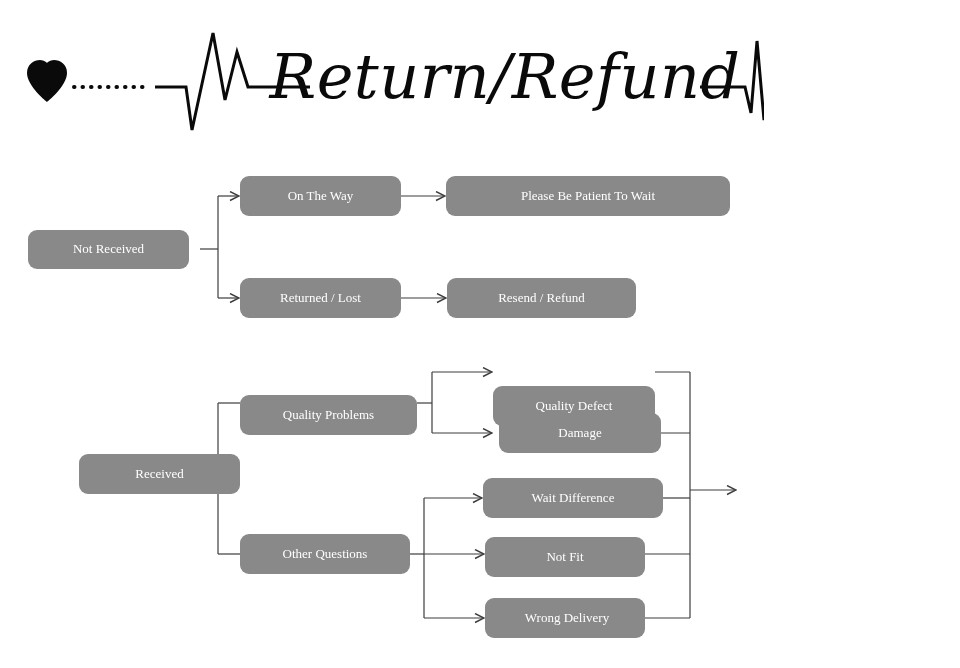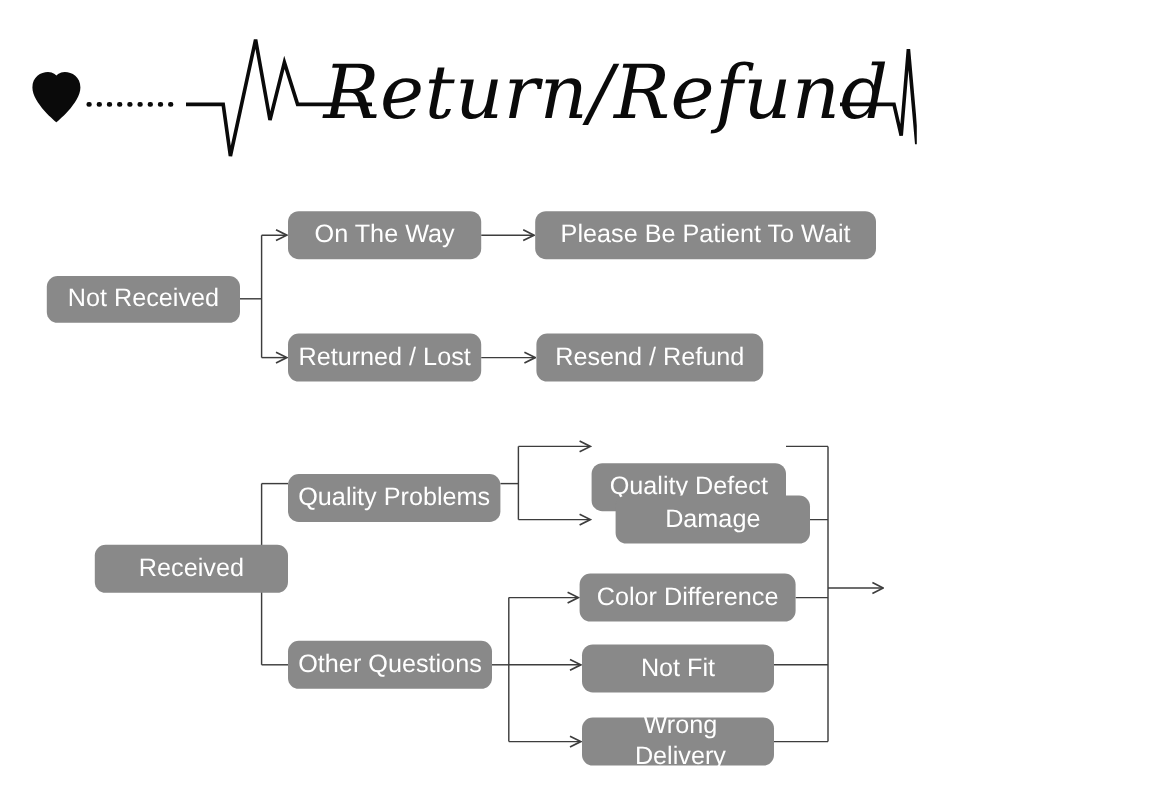--- a/index.html
+++ b/index.html
@@ -54,22 +54,22 @@
   .node {
     position: absolute;
     box-sizing: border-box;
     background: #898989;
     border-radius: 9px;
     color: #ffffff;
     display: flex;
     align-items: center;
     justify-content: center;
     text-align: center;
-    font-family: Liberation Sans, sans-serif;
-    font-size: 21px;
+    font-family: Liberation Serif, serif;
+    font-size: 13px;
     font-weight: 400;
     line-height: 1.25;
     padding: 2px 8px;
     white-space: pre-line;
     user-select: none;
   }
   #connectors {
     position: absolute;
     left: 0;
     top: 0;
@@ -145,41 +145,41 @@
         <path d="M655,222 L690,222" fill="none" stroke="#3d3d3d" stroke-width="1.2"></path>
         <path d="M655,283 L690,283" fill="none" stroke="#3d3d3d" stroke-width="1.2"></path>
         <path d="M663,348 L690,348" fill="none" stroke="#3d3d3d" stroke-width="1.2"></path>
         <path d="M645,404 L690,404" fill="none" stroke="#3d3d3d" stroke-width="1.2"></path>
         <path d="M645,468 L690,468" fill="none" stroke="#3d3d3d" stroke-width="1.2"></path>
         <path d="M690,222 L690,468" fill="none" stroke="#3d3d3d" stroke-width="1.2"></path>
         <path d="M690,340 L735,340" fill="none" stroke="#3d3d3d" stroke-width="1.2" marker-end="url(#arrow)"></path>
       </g>
     </svg>
 
-    <div class="node" style="left:39px; top:80px; width:161px; height:39px;">Not Received</div>
+    <div class="node" style="left:28px; top:80px; width:161px; height:39px;">Not Received</div>
 
     <div class="node" style="left:240px; top:26px; width:161px; height:40px;">On The Way</div>
 
     <div class="node" style="left:446px; top:26px; width:284px; height:40px;">Please Be Patient To Wait</div>
 
     <div class="node" style="left:240px; top:128px; width:161px; height:40px;">Returned / Lost</div>
 
     <div class="node" style="left:447px; top:128px; width:189px; height:40px;">Resend / Refund</div>
 
     <div class="node" style="left:39px; top:304px; width:161px; height:40px;margin-left:40px;">Received</div>
 
     <div class="node" style="left:240px; top:233px; width:177px; height:40px;margin-top:12px;">Quality Problems</div>
 
     <div class="node" style="left:240px; top:384px; width:170px; height:40px;">Other Questions</div>
 
     <div class="node" style="left:493px; top:202px; width:162px; height:40px;margin-top:34px;">Quality Defect</div>
 
-    <div class="node" style="left:513px; top:263px; width:162px; height:40px;text-align:right;">Damage</div>
+    <div class="node" style="left:499px; top:263px; width:162px; height:40px;text-align:right;">Damage</div>
 
-    <div class="node" style="left:483px; top:328px; width:180px; height:40px;">Color Difference</div>
+    <div class="node" style="left:483px; top:328px; width:180px; height:40px;">Wait Difference</div>
 
     <div class="node" style="left:485px; top:387px; width:160px; height:40px;">Not Fit</div>
 
     <div class="node" style="left:485px; top:448px; width:160px; height:40px;padding-left:12px;">Wrong Delivery</div>
 
 
   </div>
 </div>
 
 </body></html>

